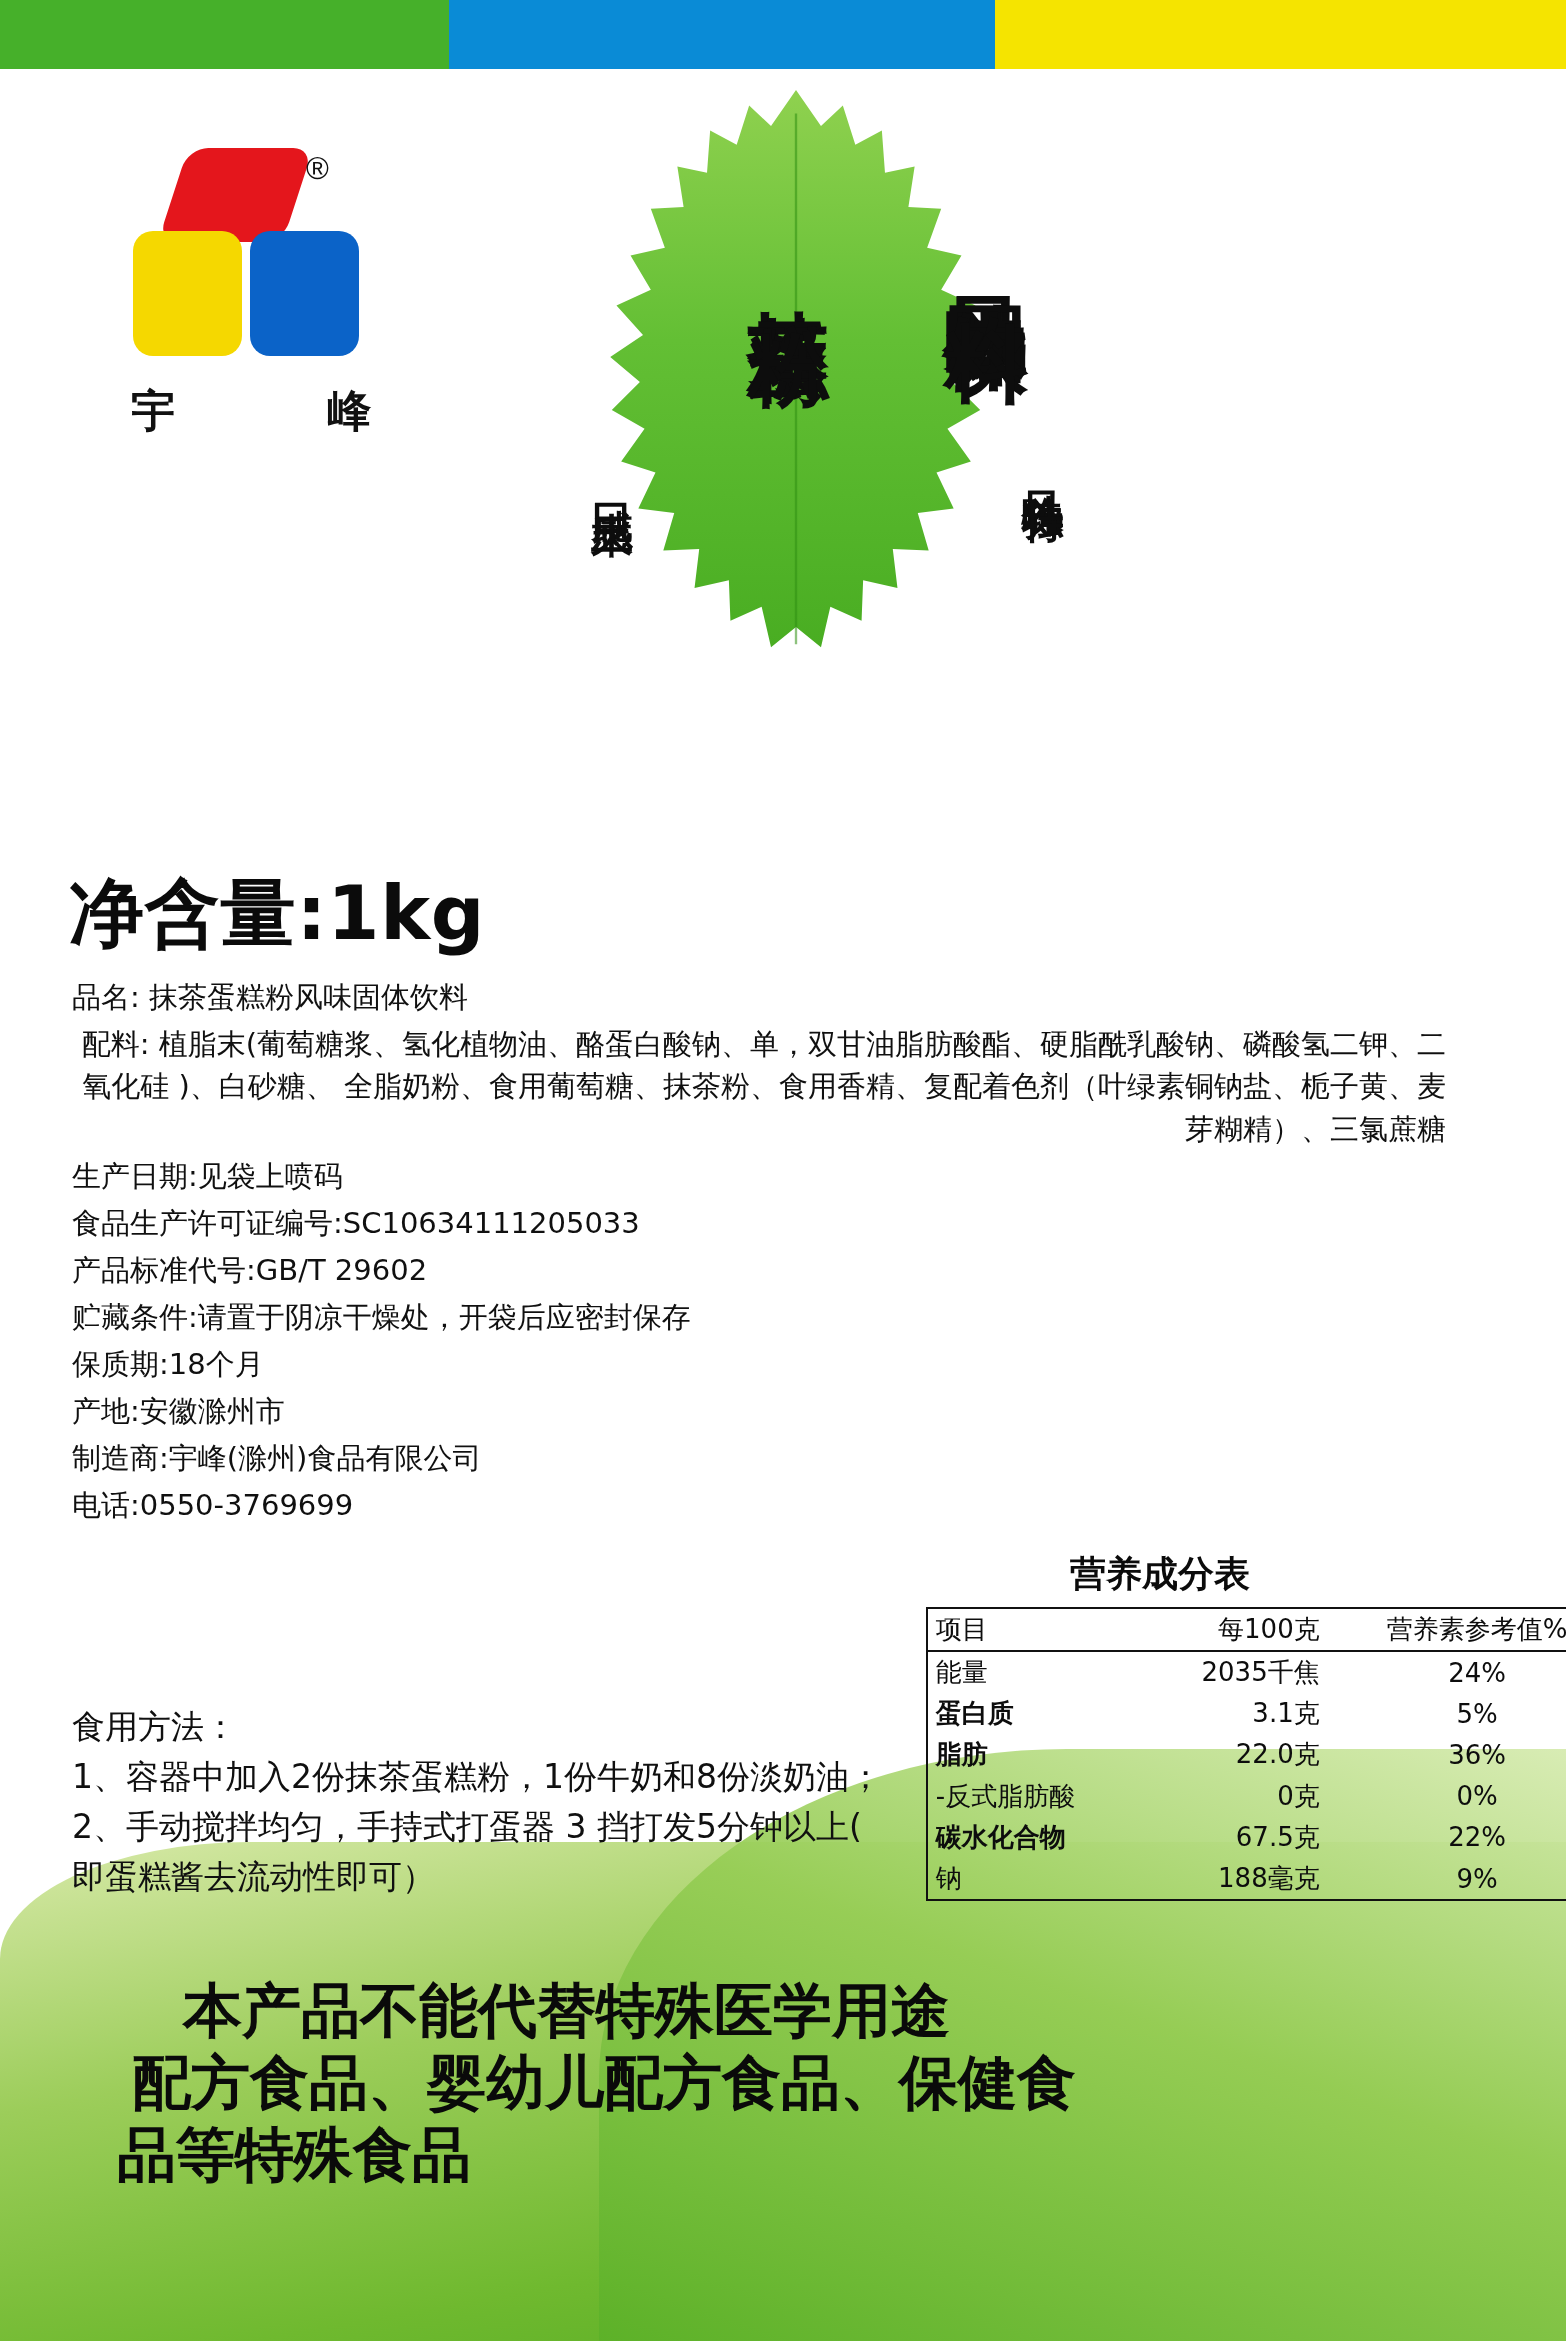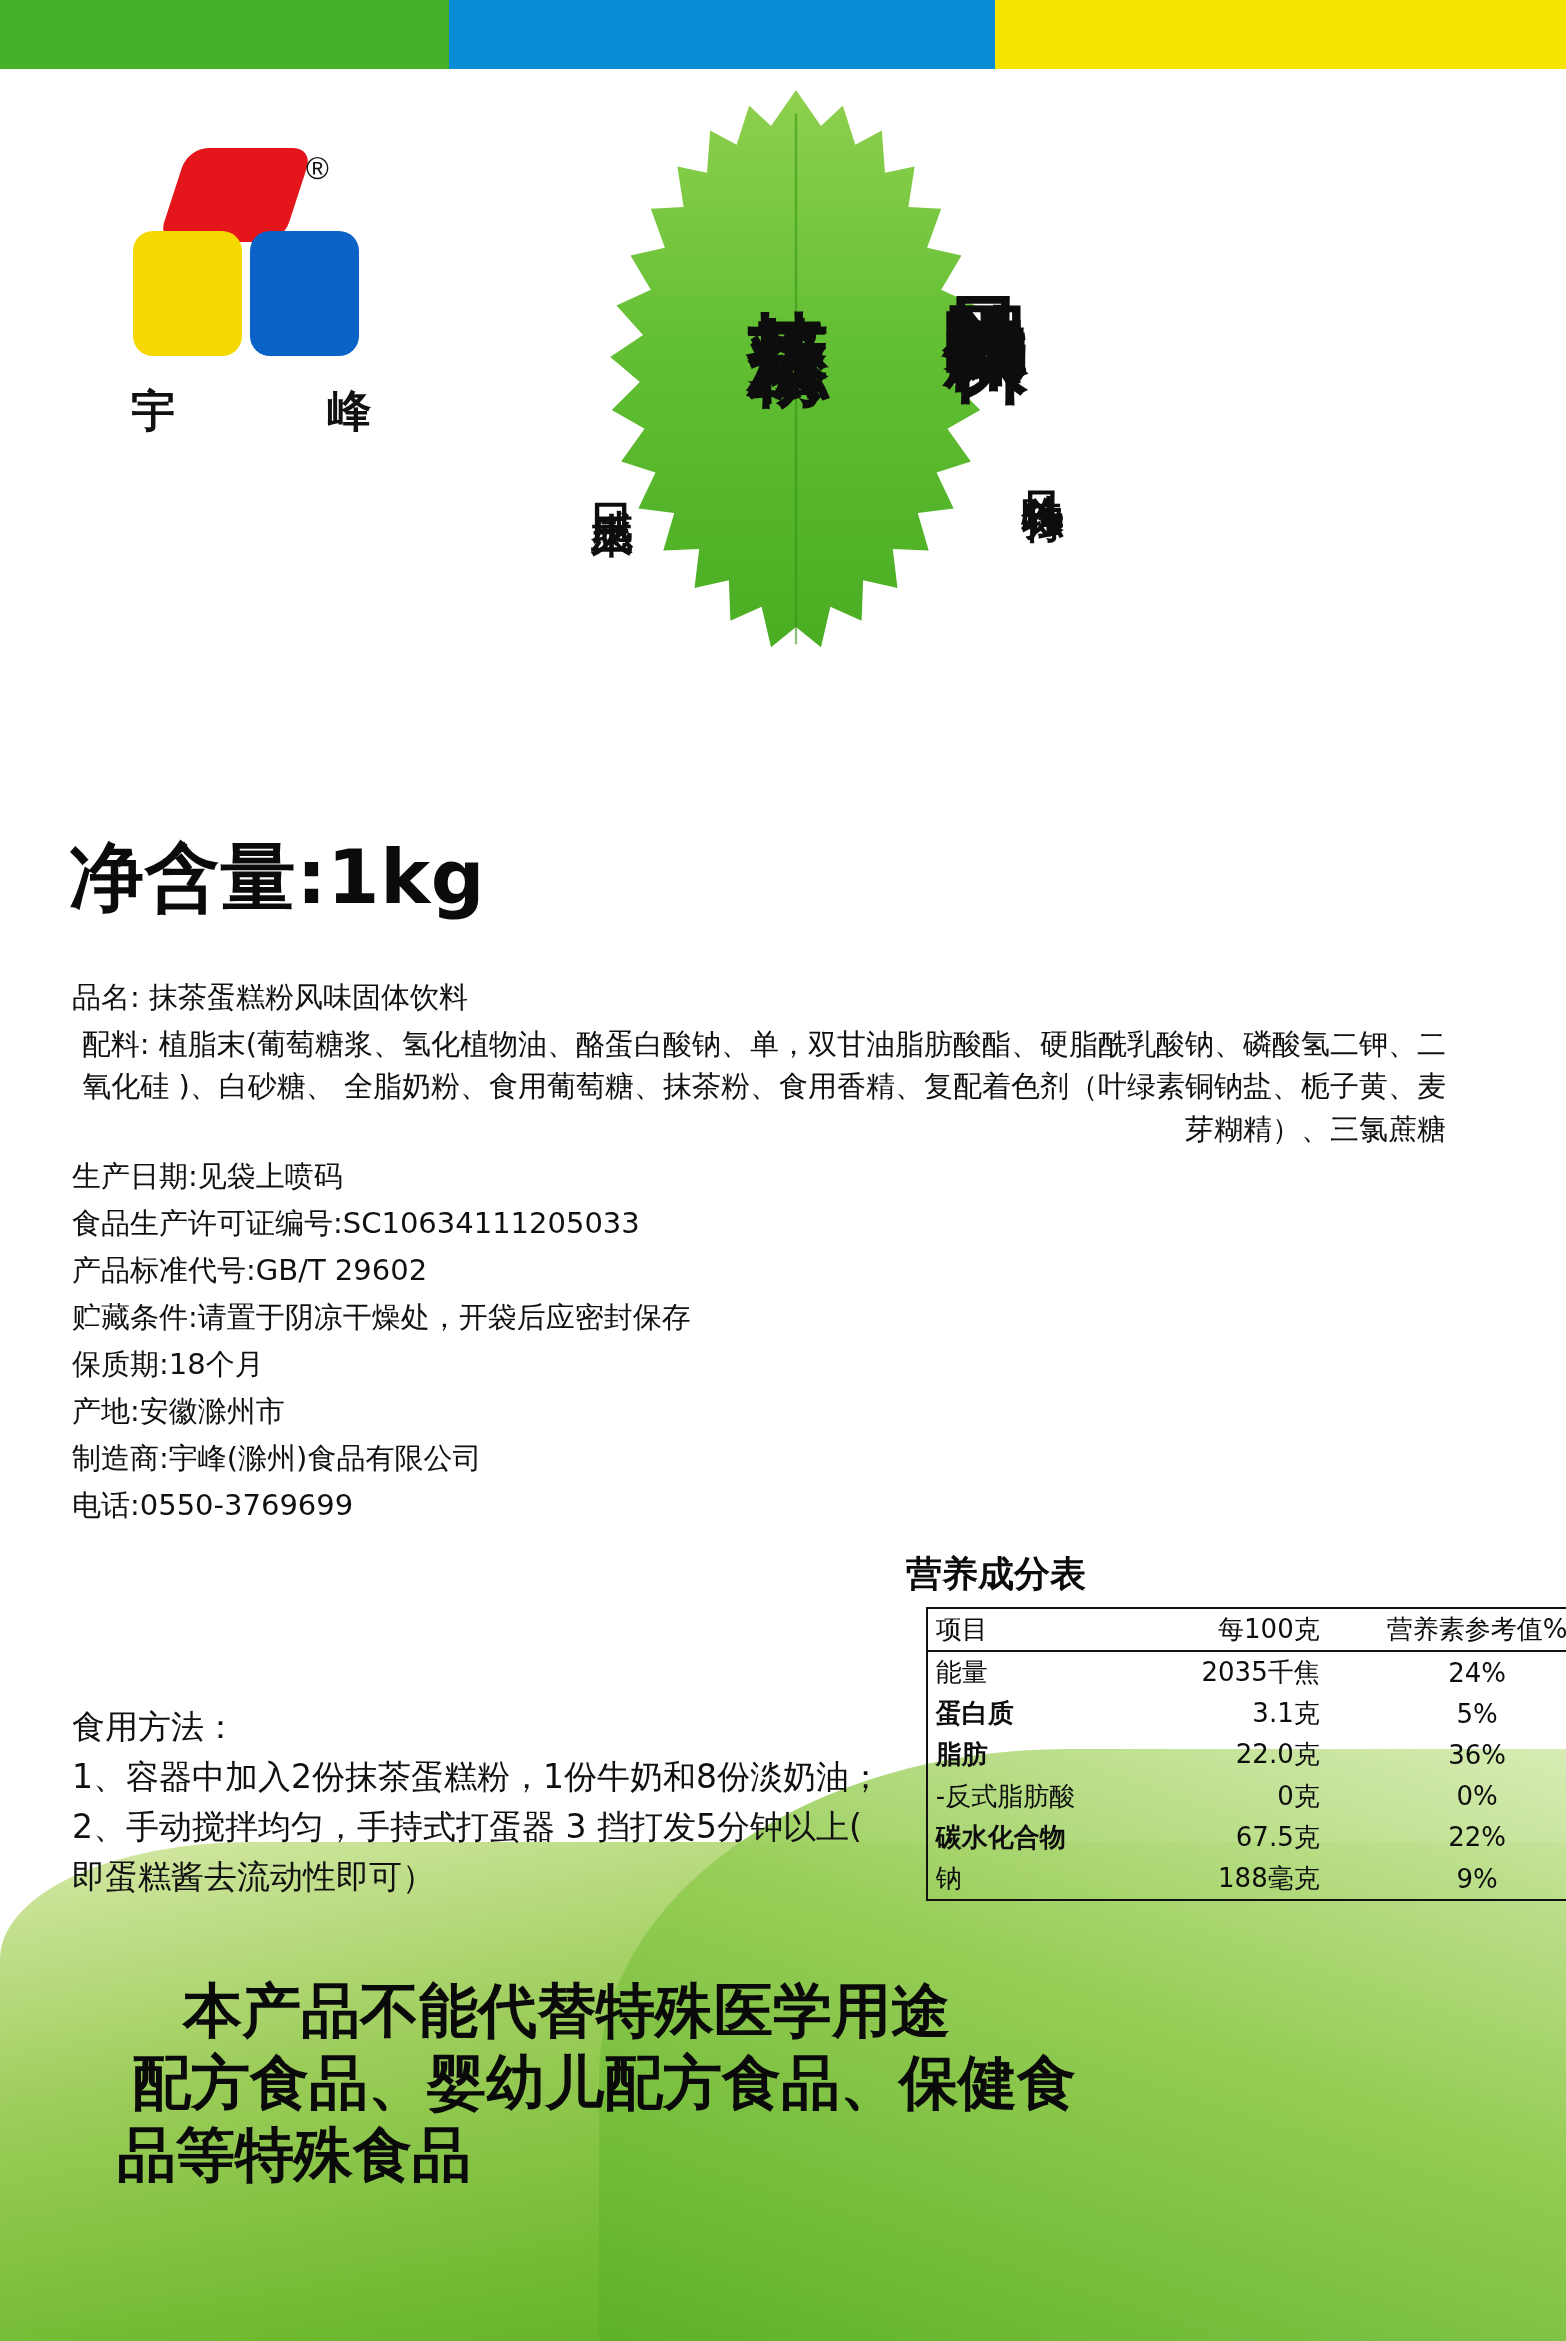--- a/index.html
+++ b/index.html
@@ -132,21 +132,21 @@
   }
   .vcol.main1 { right: 33px;  top: 148px; font-size: 84px; }
   .vcol.main3 { right: 234px; top: 164px; font-size: 81px; }
   .vcol.sub-l { right: 437px; top: 390px; font-size: 42px; letter-spacing: 3.1px; }
   .vcol.sub-r { right: 6.2px;   top: 375px; font-size: 42px; letter-spacing: 3.1px; }
 
   
   .netweight {
     position: absolute;
     left: 69px;
-    top: 828px;
+    top: 864px;
     font-size: 75px;
     font-weight: bold;
     color: #0b0b0b;
     letter-spacing: 0.8px;
     font-family: "DejaVu Sans", "Liberation Sans", sans-serif;
   }
 
   
   .info {
     position: absolute;
@@ -177,20 +177,21 @@
   .nutri {
     position: absolute;
     left: 906px;
     top: 1550px;
     width: 609px;
   }
   .nutri-title {
     font-size: 36px;
     font-weight: bold;
     color: #0b0b0b;
+    margin-left: 164px;
     margin-bottom: 7.8px;
     font-family: "DejaVu Sans", "Liberation Sans", sans-serif;
   }
   table.nt {
     border-collapse: collapse;
     width: 687px;
     border: 2.3px solid #111;
     font-size: 26px;
     color: #0d0d0d;
     font-family: "DejaVu Sans", "Liberation Sans", sans-serif;

